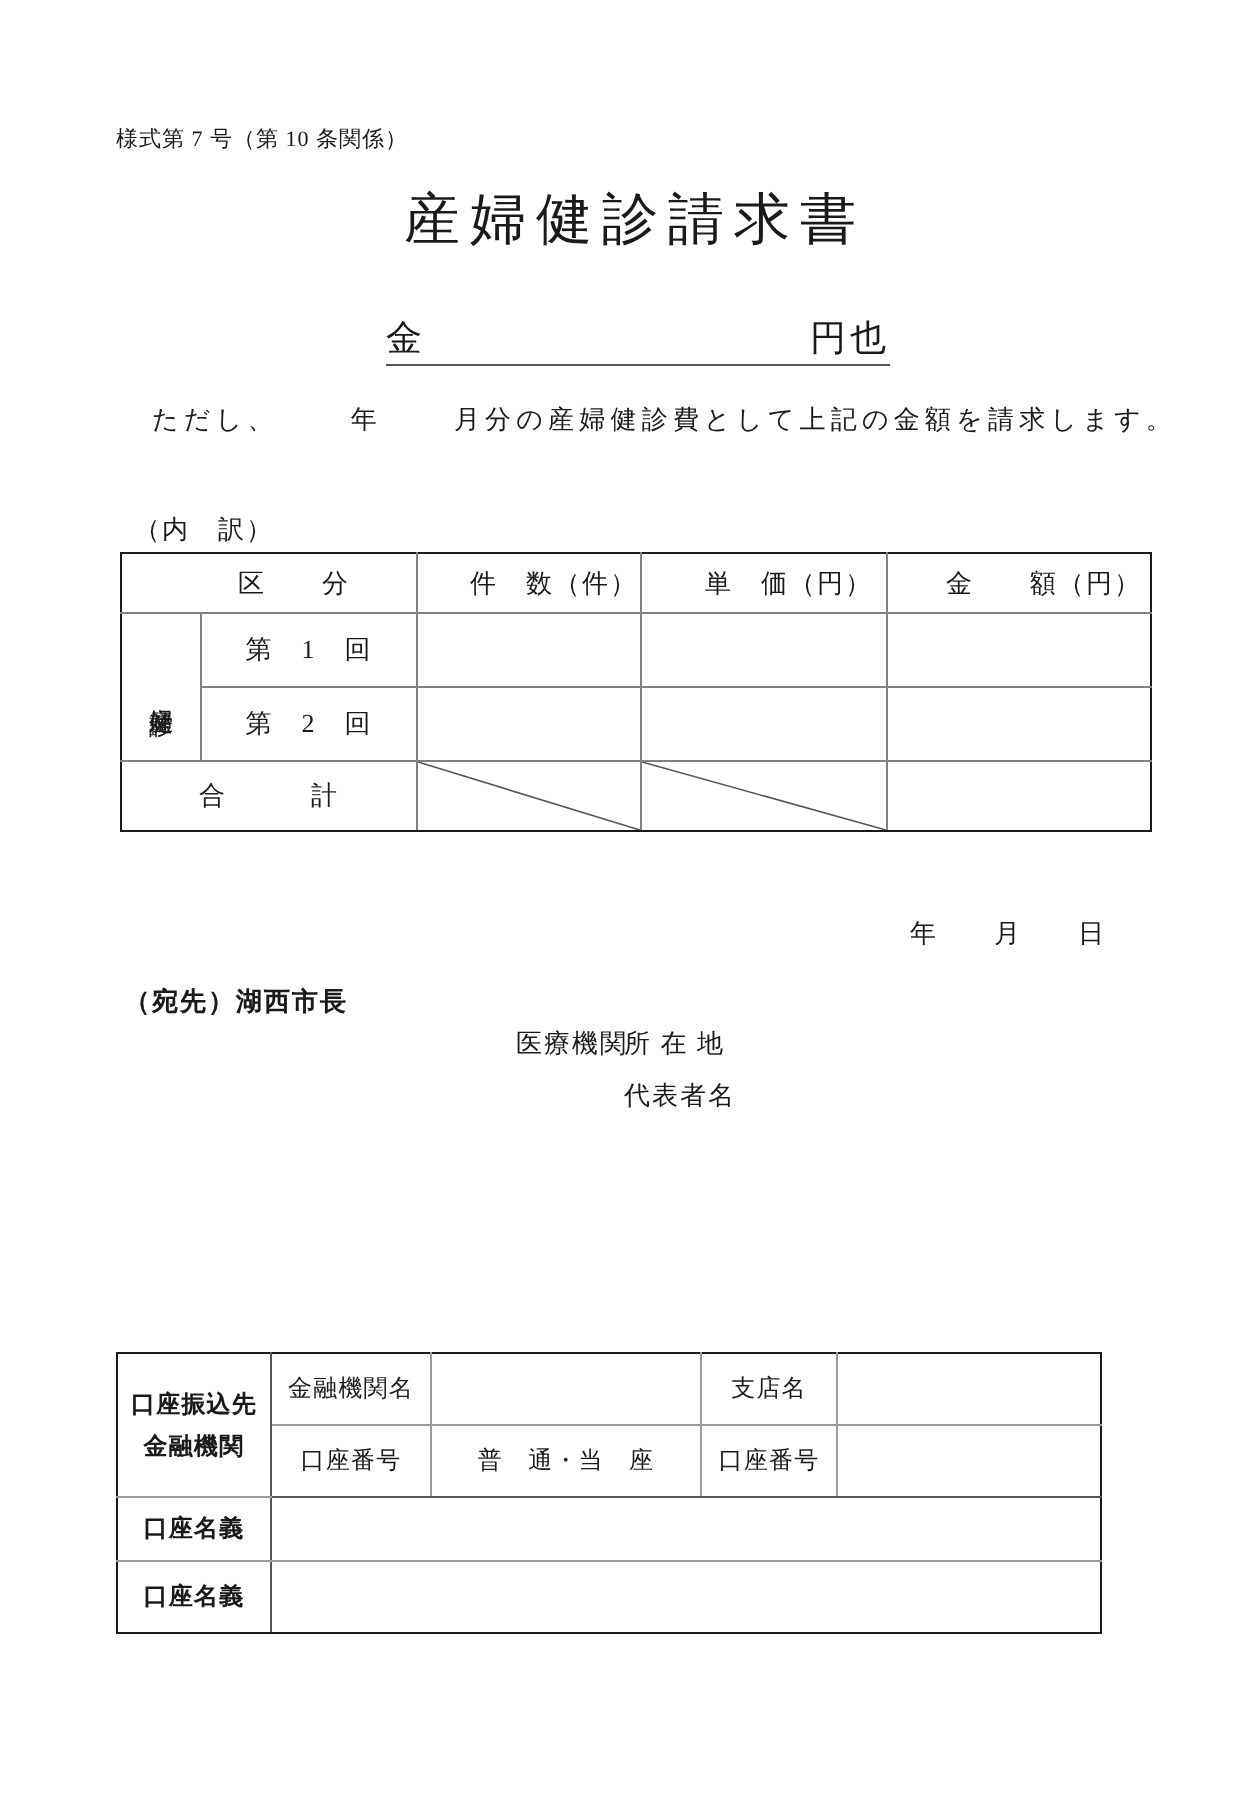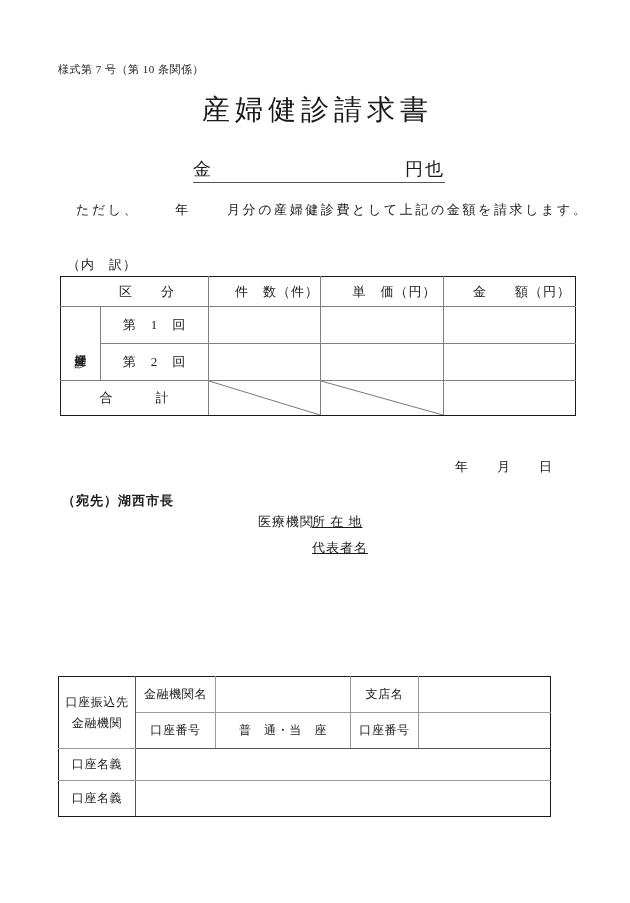--- a/index.html
+++ b/index.html
@@ -143,21 +143,21 @@
     display: flex;
     align-items: baseline;
     height: 26px;
     white-space: nowrap;
   }
   .inst-prefix {
     display: inline-block;
     width: 54px;
     letter-spacing: 1px;
   }
-  .inst-field { letter-spacing: 1px; text-decoration: underline; }
+  .inst-field { letter-spacing: 1px; }
 
   
   .bank-table {
     position: absolute;
     left: 58px; top: 676px;
     width: 492px;
     border-collapse: collapse;
     table-layout: fixed;
     font-size: 12px;
   }
@@ -165,21 +165,21 @@
     border: 1px solid #9a9a9a;
     text-align: center;
     vertical-align: middle;
     padding: 0;
     letter-spacing: 0.6px;
   }
   .bank-table .b-out-t { border-top: 1.8px solid #1a1a1a; }
   .bank-table .b-out-b { border-bottom: 1.8px solid #1a1a1a; }
   .bank-table .b-out-l { border-left: 1.8px solid #1a1a1a; }
   .bank-table .b-out-r { border-right: 1.8px solid #1a1a1a; }
-  .bank-table .b-thick-r { border-right: 1.3px solid #555; }
+  .bank-table .b-thick-r { border-right: 1.3px solid #555; font-weight: bold; }
   .bank-table .b-mid { border-bottom: 1.4px solid #555; }
   .bank-row-1 td, .bank-row-2 td { height: 36px; }
   .bank-row-3 td { height: 32px; }
   .bank-row-4 td { height: 36px; }
   .bank-vert-2 {
     line-height: 1.7;
     letter-spacing: 0.6px;
   }
   .spaced { letter-spacing: 4px; }
 </style>

